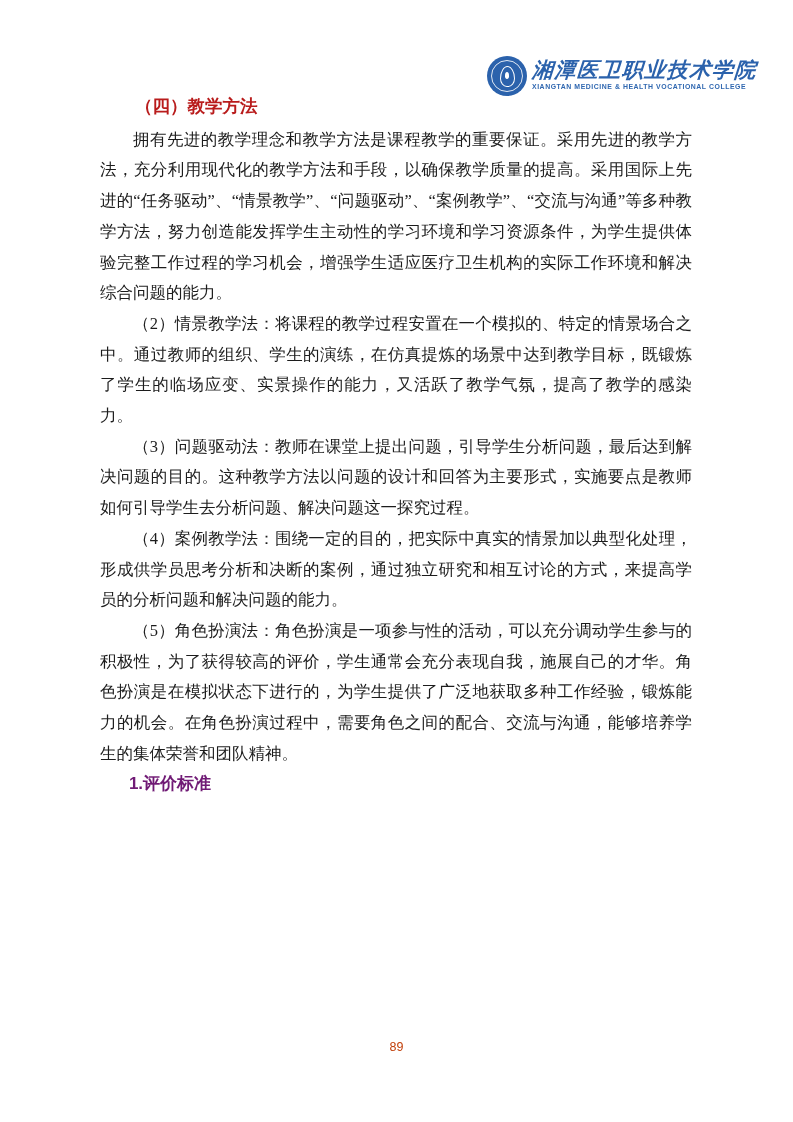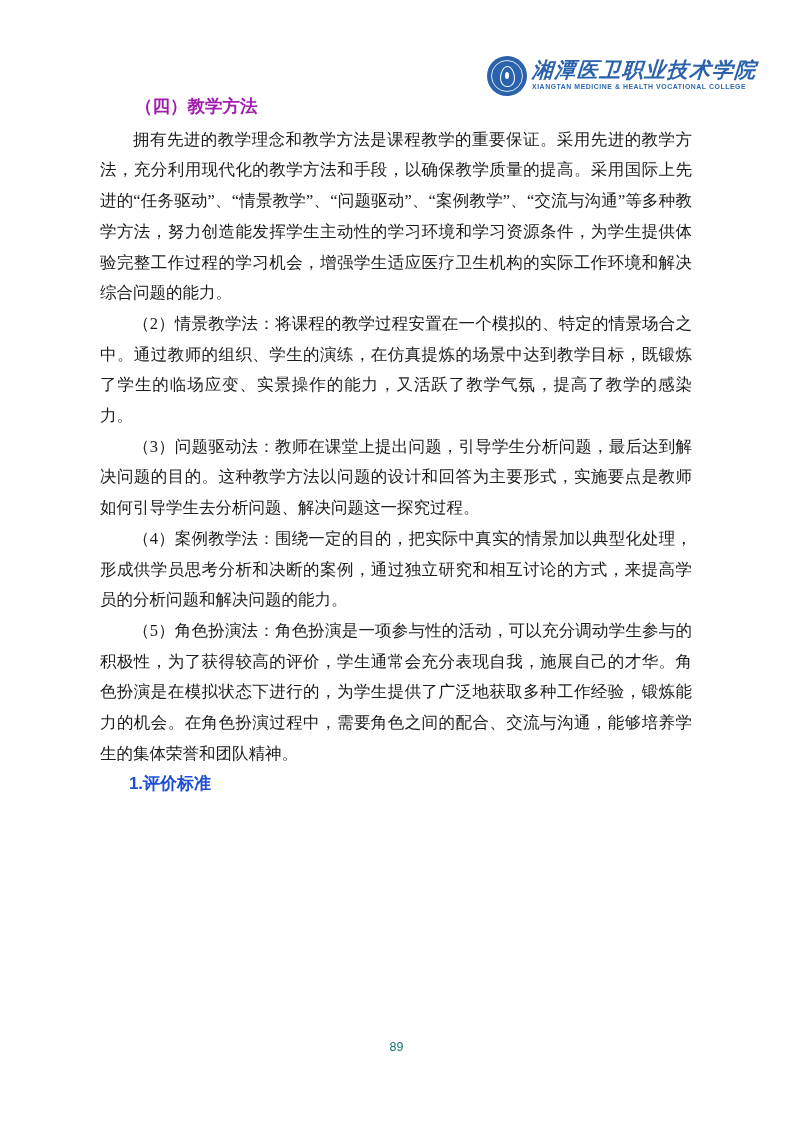--- a/index.html
+++ b/index.html
@@ -47,32 +47,32 @@
   }
   
   .content{
     position:absolute;left:100px;top:91px;width:592px;
     font-size:16.5px;line-height:30.7px;
     text-align:justify;
   }
   .content p{margin:0;text-indent:2em;}
   .doc-heading{
     font-family:Liberation Serif, serif;
-    font-weight:bold;font-size:17.5px;color:#a21caf;
+    font-weight:bold;font-size:17.5px;color:#b91c1c;
     text-indent:2em;margin:0 0 3px 0;line-height:30.7px;
   }
   .doc-subheading{
     font-family:"Liberation Sans","DejaVu Sans",sans-serif;
-    font-weight:bold;font-size:17px;color:#1d4ed8;
+    font-weight:bold;font-size:17px;color:#701a75;
     text-indent:1.7em;margin:0;line-height:30.7px;
   }
   
   .page-number{
     position:absolute;left:0;top:1040px;width:793px;
-    text-align:center;font-size:12.5px;color:#0f766e;
+    text-align:center;font-size:12.5px;color:#c2410c;
     font-family:"Liberation Sans","DejaVu Sans",sans-serif;
   }
 </style>
 </head>
 <body>
 
 <div class="logo-block">
   <div class="emblem">
     <div class="emblem-ring"></div>
     <div class="emblem-core"></div>

